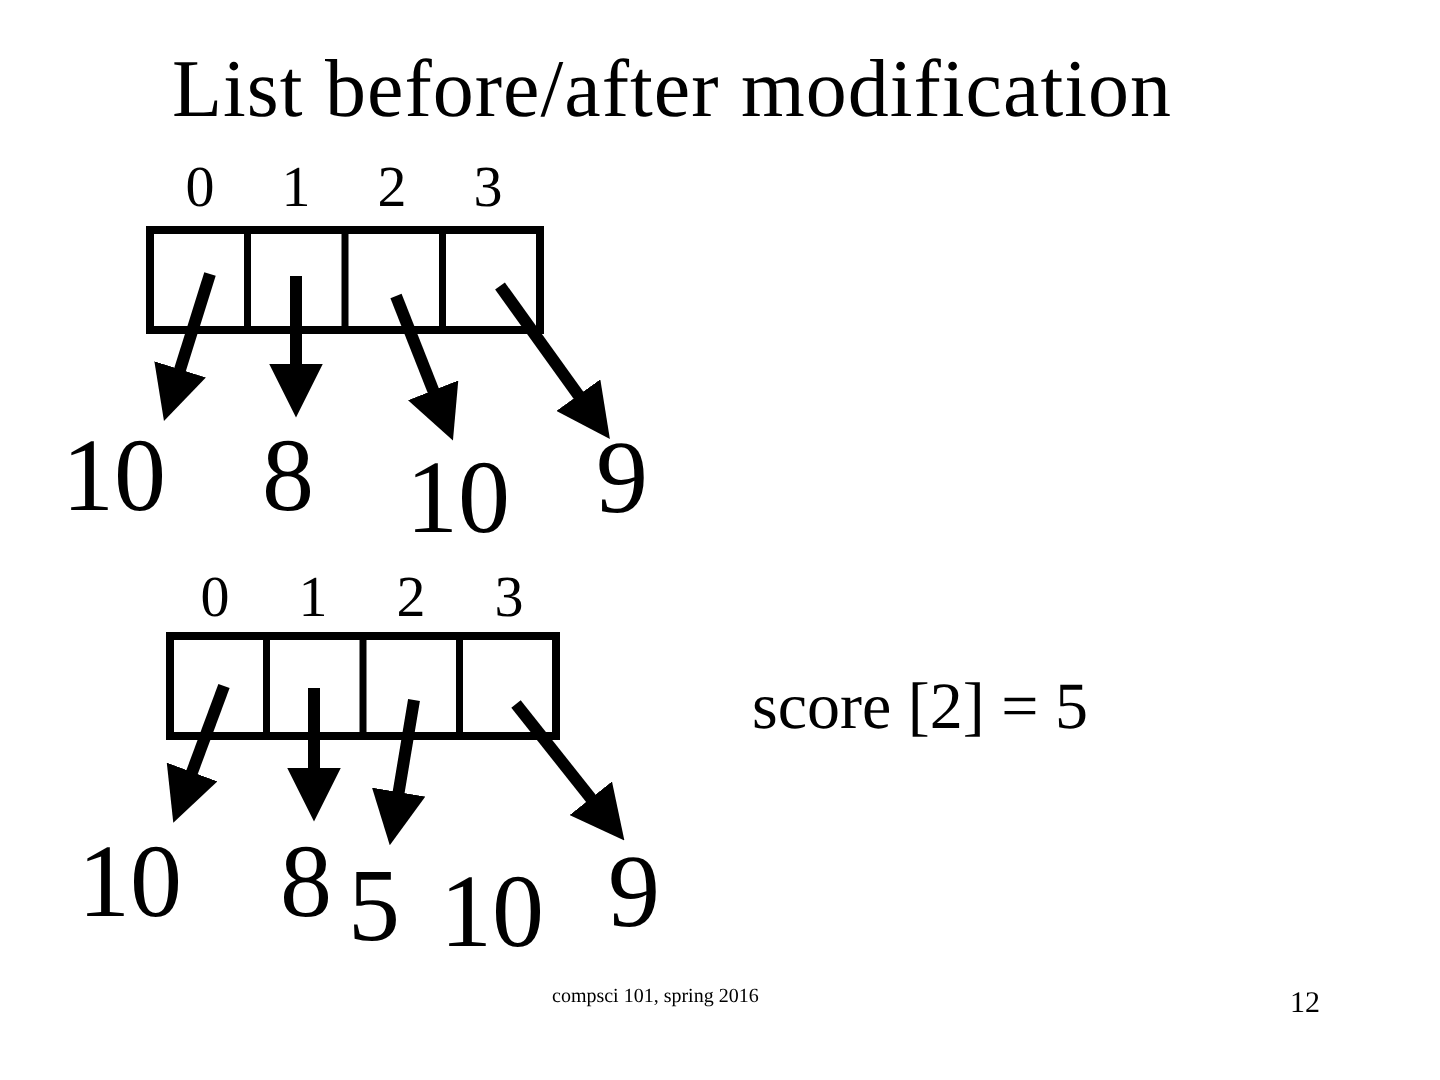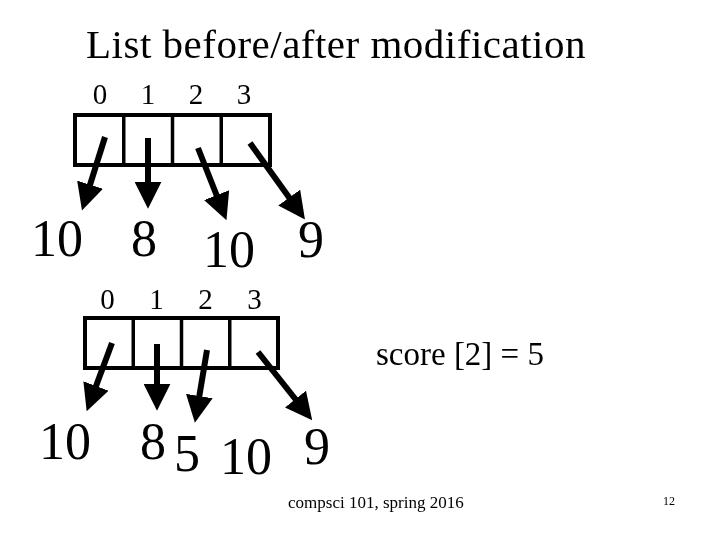--- a/index.html
+++ b/index.html
@@ -42,30 +42,30 @@
     transform: translateX(-50%);
     white-space: nowrap;
   }
   .code-text {
     font-size: 33px;
     white-space: nowrap;
   }
   .code-before { left: 388px; top: 172px; }
   .code-after  { left: 376px; top: 313px; margin-top: 23px; }
   .footer-course {
-    left: 288px;
+    left: 276px;
     top: 493px;
-    font-size: 17px;
+    font-size: 10px;
     white-space: nowrap;
     text-align: center;
   }
   .footer-page {
-    left: 663px;
+    left: 645px;
     top: 494px;
-    font-size: 12px;
+    font-size: 15px;
   }
   svg.diagram { display: block; }
   .cell-rect { fill: none; stroke: #000; stroke-width: 4; }
   .cell-divider { stroke: #000; stroke-width: 3.5; }
   .ptr-arrow { stroke: #000; stroke-width: 6; fill: none; }
 </style>
 </head>
 <body>
 
 <div class="slide">

